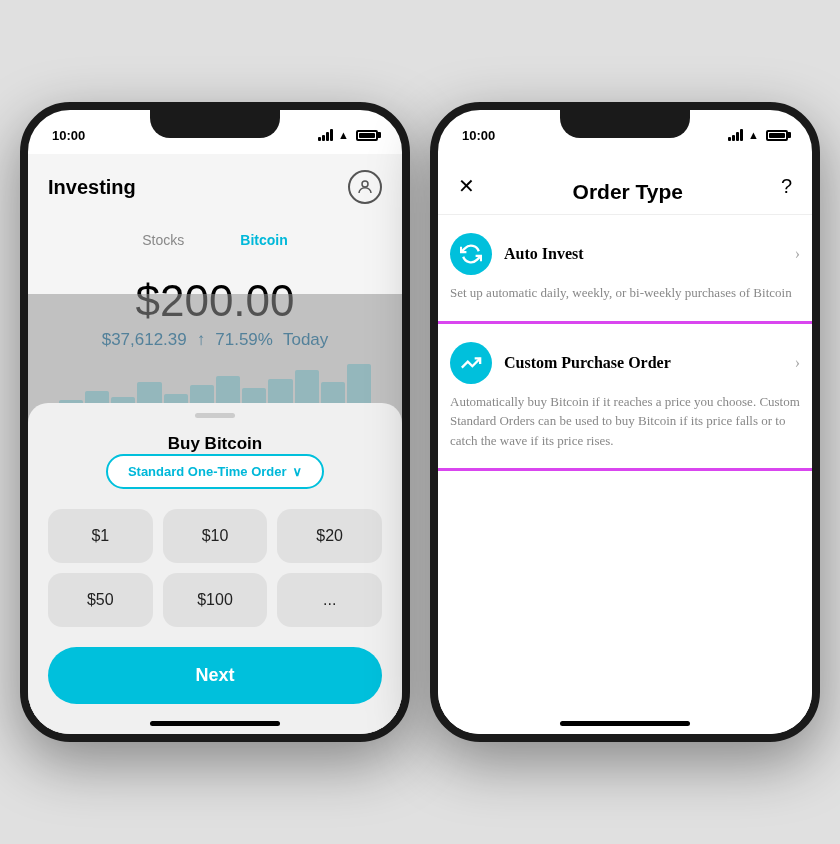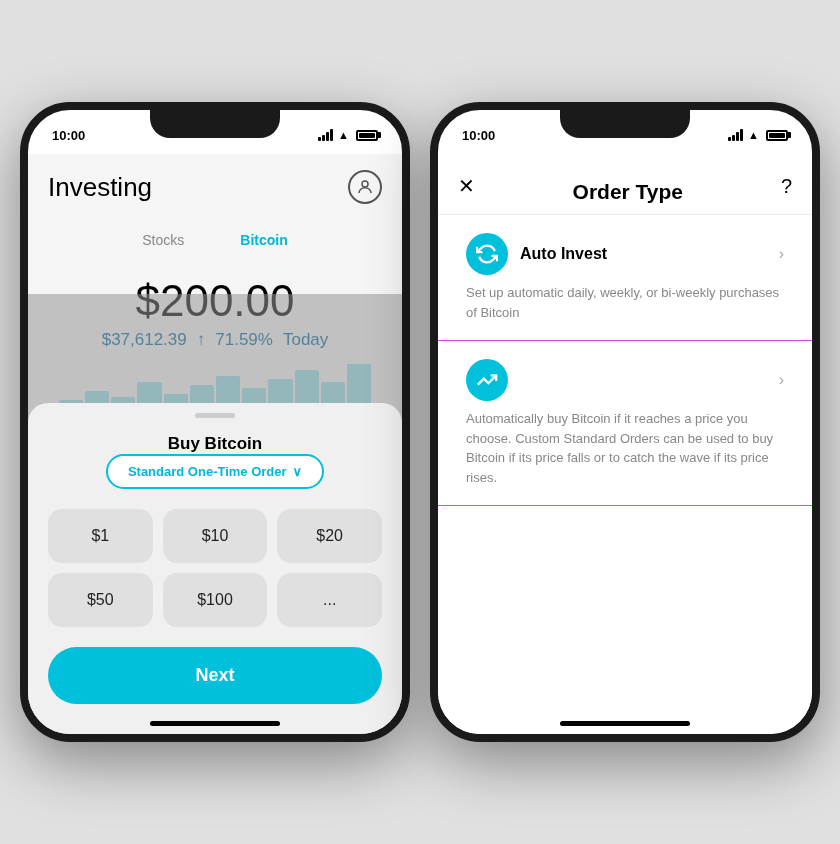--- a/index.html
+++ b/index.html
@@ -67,22 +67,22 @@
     }
 
     .investing-header {
       display: flex;
       justify-content: space-between;
       align-items: center;
       padding: 16px 20px;
     }
 
     .investing-title {
-      font-size: 26px;
-      font-weight: 400;
+      font-size: 20px;
+      font-weight: 700;
       color: #000;
       text-align: right;
     }
 
     .profile-icon {
       width: 34px;
       height: 34px;
       border: 2px solid #555;
       border-radius: 50%;
       display: flex;
@@ -252,22 +252,23 @@
       margin-top: 12px;
     }
 
     .modal-help {
       font-size: 20px;
       color: #000;
       font-weight: 400;
     }
 
     .order-option {
-      padding: 18px 28px;
-      border-bottom: 1px solid #d946ef;
+      padding: 18px 12px;
+      border-bottom: 3px solid #d946ef;
+      font-family: Liberation Serif, serif;
     }
 
     .option-header {
       display: flex;
       align-items: center;
       justify-content: space-between;
       margin-bottom: 8px;
     }
 
     .option-left {
@@ -511,20 +512,21 @@
 
     <div class="order-option">
       <div class="option-header">
         <div class="option-left">
           <div class="option-icon">
             <svg width="22" height="22" viewBox="0 0 24 24" fill="none" stroke="white" stroke-width="2.5">
               <polyline points="22 7 13.5 15.5 8.5 10.5 2 17"></polyline>
               <polyline points="16 7 22 7 22 13"></polyline>
             </svg>
           </div>
+          <span class="option-name">Custom Purchase Order</span>
         </div>
         <span class="option-chevron">›</span>
       </div>
       <p class="option-desc">Automatically buy Bitcoin if it reaches a price you choose. Custom Standard Orders can be used to buy Bitcoin if its price falls or to catch the wave if its price rises.</p>
     </div>
 
     <div class="home-indicator"></div>
   </div>
 </div>
 

